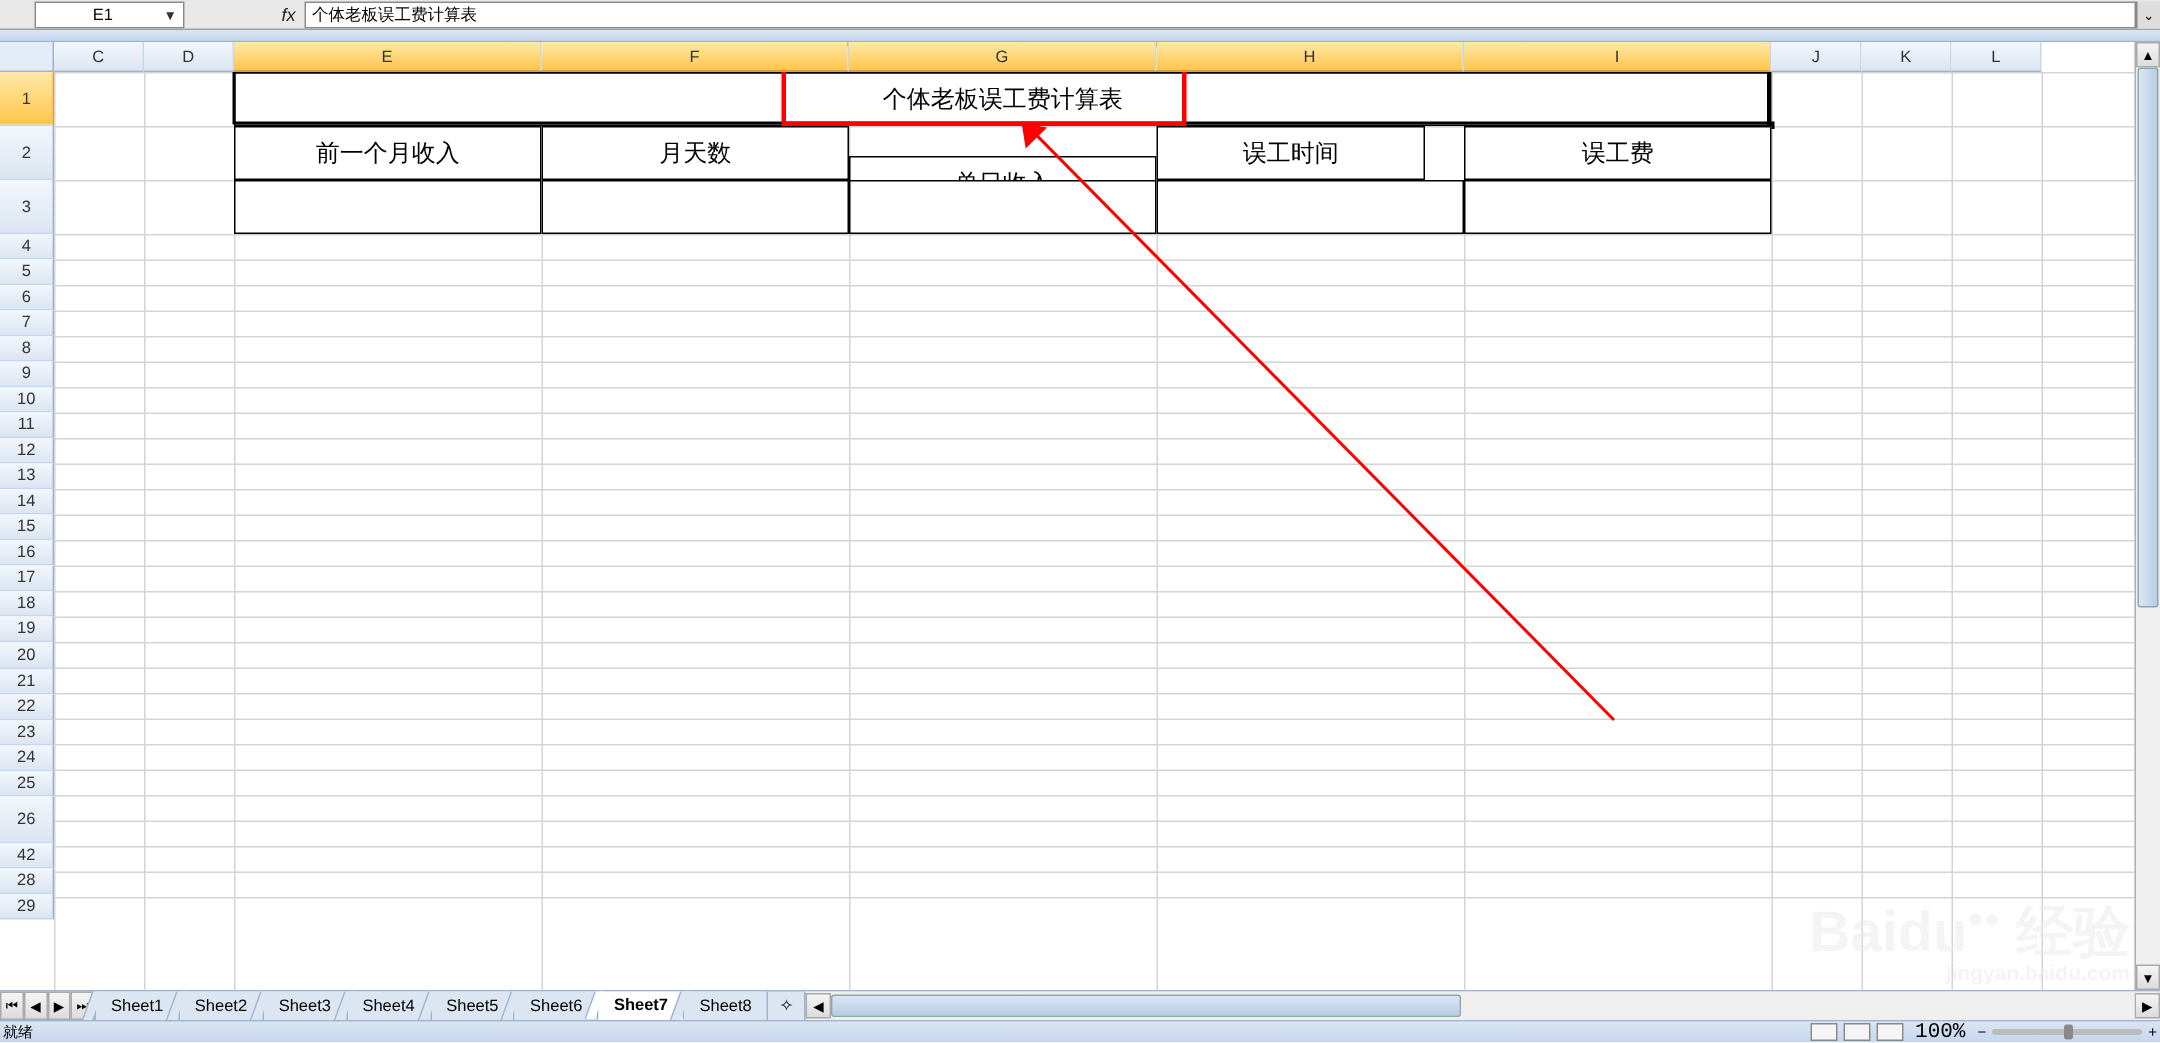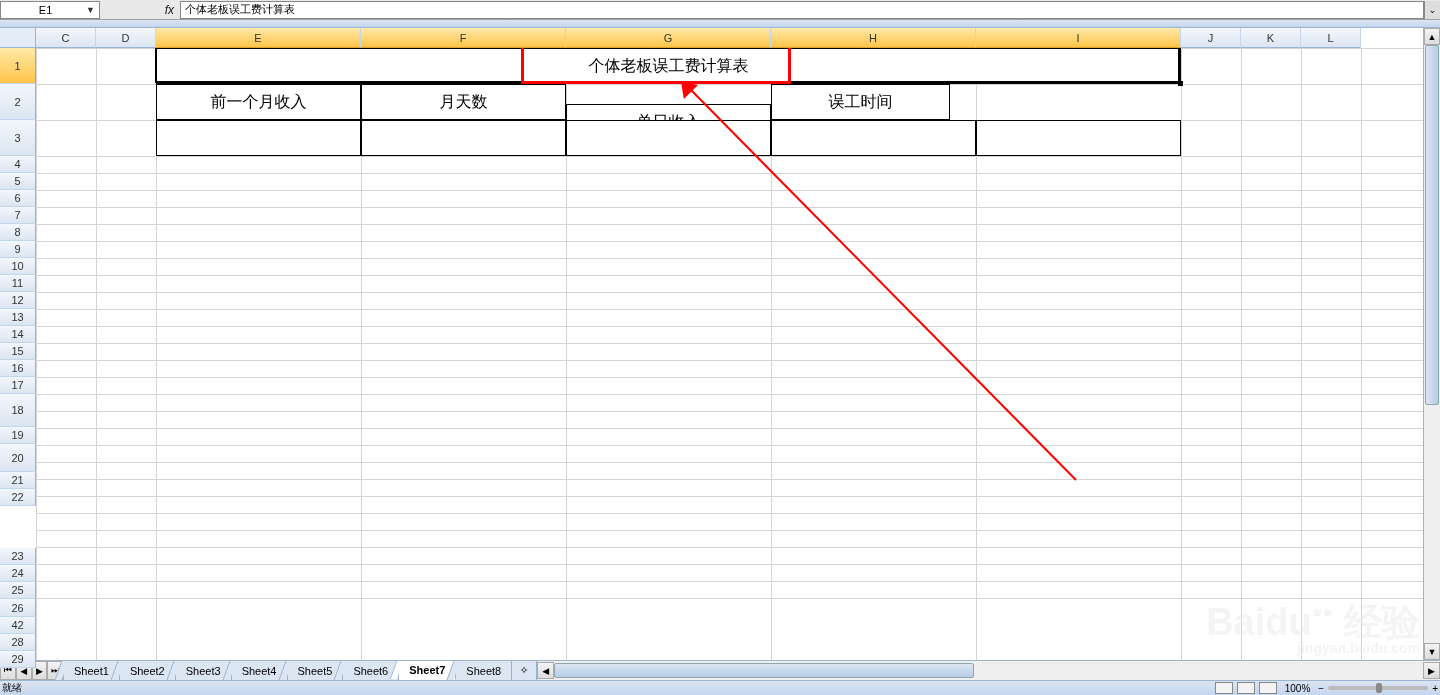--- a/index.html
+++ b/index.html
@@ -1,20 +1,20 @@
 <!DOCTYPE html>
 <html><head>
 <meta charset="utf-8">
 <style>
 * { margin: 0; padding: 0; box-sizing: border-box; font-family: Arial, "Microsoft YaHei", sans-serif; }
 body { background: #fff; width: 1440px; height: 695px; overflow: hidden; position: relative; }
 
 
 .formula-bar { height: 20px; background: #e8e8e8; border-bottom: 1px solid #a0a0a0; display: flex; align-items: center; font-size: 11px; }
-.name-box { width: 100px; height: 18px; background: #fff; border: 1px solid #888; margin-left: 0; display: flex; align-items: center; padding: 0 4px; }
+.name-box { width: 100px; height: 18px; background: #fff; border: 1px solid #888; margin-left: 23px; display: flex; align-items: center; padding: 0 4px; }
 .name-box-text { flex: 1; text-align: center; }
 .name-box-arrow { font-size: 9px; color: #333; }
 .formula-icons { width: 80px; display: flex; align-items: center; justify-content: flex-end; gap: 8px; padding: 0 6px; }
 .fx-label { font-style: italic; font-size: 12px; color: #222; }
 .formula-input { flex: 1; background: #fff; border: 1px solid #888; height: 18px; padding: 0 4px; display: flex; align-items: center; }
 .formula-expand { width: 16px; display: flex; align-items: center; justify-content: center; border-left: 1px solid #888; background: #ddd; height: 18px; font-size: 9px; }
 .top-spacer { height: 8px; background: linear-gradient(#dbe5f1,#c4d6ee); border-bottom: 1px solid #9db4d1; }
 
 
 .grid-wrap { position: relative; height: 632px; display: flex; }
@@ -57,21 +57,21 @@
 .tab-add { width: 24px; display: flex; align-items: center; justify-content: center; }
 .hscroll { flex: 1; background: #efefef; border-left: 1px solid #9db4d1; display: flex; align-items: center; }
 .hscroll .btn { width: 17px; height: 17px; background: linear-gradient(#f4f4f4,#dcdcdc); border: 1px solid #aaa; display: flex; align-items: center; justify-content: center; font-size: 9px; }
 .hscroll .track { flex: 1; height: 17px; background: #efefef; position: relative; }
 .hscroll .thumb { position: absolute; left: 0; top: 1px; bottom: 1px; width: 420px; background: linear-gradient(#dbe6f4,#b8cce4); border: 1px solid #8aa; border-radius: 2px; }
 
 
 .statusbar { height: 15px; background: linear-gradient(#dbe5f1,#c4d6ee); border-top: 1px solid #9db4d1; display: flex; align-items: center; font-size: 10px; padding: 0 2px; justify-content: space-between; }
 .status-right { display: flex; align-items: center; gap: 4px; }
 .view-btn { width: 18px; height: 12px; background: #f4f4f4; border: 1px solid #888; }
-.zoom-pct { font-size: 10px; padding: 0 4px; }
+.zoom-pct { font-size: 14px; padding: 0 4px; font-family: Liberation Mono, monospace; }
 .zoom-slider { width: 100px; height: 4px; background: #bbb; position: relative; border-radius: 2px; }
 .zoom-slider .knob { position: absolute; left: 48px; top: -3px; width: 6px; height: 10px; background: #888; border-radius: 2px; }
 
 
 .watermark { position: absolute; right: 20px; bottom: 40px; color: #e8e8e8; font-size: 38px; font-weight: bold; font-family: Arial; pointer-events: none; text-align: right; line-height: 1; opacity: 0.45; }
 .watermark .paw { font-size: 18px; vertical-align: top; }
 .watermark-sub { font-size: 14px; color: #e8e8e8; }
 </style>
 </head>
 <body>
@@ -116,29 +116,29 @@
       <div class="row-h" style="height: 17px;">8</div>
       <div class="row-h" style="height: 17px;">9</div>
       <div class="row-h" style="height: 17px;">10</div>
       <div class="row-h" style="height: 17px;">11</div>
       <div class="row-h" style="height: 17px;">12</div>
       <div class="row-h" style="height: 17px;">13</div>
       <div class="row-h" style="height: 17px;">14</div>
       <div class="row-h" style="height: 17px;">15</div>
       <div class="row-h" style="height: 17px;">16</div>
       <div class="row-h" style="height: 17px;">17</div>
-      <div class="row-h" style="height: 33px;">18</div>
+      <div class="row-h" style="height: 17px;">18</div>
       <div class="row-h" style="height: 17px;">19</div>
-      <div class="row-h" style="height: 28px;">20</div>
+      <div class="row-h" style="height: 18px;">20</div>
       <div class="row-h" style="height: 17px;">21</div>
       <div class="row-h" style="height: 17px;">22</div>
-      <div class="row-h" style="height: 17px; margin-top: 42px;">23</div>
+      <div class="row-h" style="height: 17px;">23</div>
       <div class="row-h" style="height: 17px;">24</div>
       <div class="row-h" style="height: 17px;">25</div>
-      <div class="row-h" style="height: 18px;">26</div>
+      <div class="row-h" style="height: 31px;">26</div>
       <div class="row-h" style="height: 17px;">42</div>
       <div class="row-h" style="height: 17px;">28</div>
       <div class="row-h" style="height: 17px;">29</div>
     </div>
   <div class="cells" id="cells">
 
   <div class="gridline-v" style="left: 0px;"></div>
       <div class="gridline-v" style="left: 60px;"></div>
       <div class="gridline-v" style="left: 120px;"></div>
       <div class="gridline-v" style="left: 325px;"></div>
@@ -179,20 +179,21 @@
       <div class="gridline-h" style="top: 516px;"></div>
       <div class="gridline-h" style="top: 533px;"></div>
       <div class="gridline-h" style="top: 550px;"></div>
       <div class="bordered title-cell" style="left: 120px; top: 0px; width: 1025px; height: 36px;">个体老板误工费计算表</div>
       <div class="sel-outline" style="left: 119px; top: -1px; width: 1025px; height: 36px;"></div>
       <div class="sel-handle" style="left: 1142px; top: 33px;"></div>
       <div class="bordered" style="left: 325px; top: 36px; width: 205px; height: 36px;">月天数</div>
       <div class="bordered" style="left: 120px; top: 36px; width: 205px; height: 36px;">前一个月收入</div>
       <div class="bordered" style="left: 530px; top: 36px; width: 205px; height: 36px; margin-top: 20px;">单日收入</div>
       <div class="bordered" style="left: 735px; top: 36px; width: 179px; height: 36px; text-align: center;">误工时间</div>
+      <div class="bordered" style="left: 940px; top: 36px; width: 205px; height: 36px;">误工费</div>
       <div class="bordered" style="left: 120px; top: 72px; width: 205px; height: 36px;"></div>
       <div class="bordered" style="left: 325px; top: 72px; width: 205px; height: 36px;"></div>
       <div class="bordered" style="left: 530px; top: 72px; width: 205px; height: 36px;"></div>
       <div class="bordered" style="left: 735px; top: 72px; width: 205px; height: 36px;"></div>
       <div class="bordered" style="left: 940px; top: 72px; width: 205px; height: 36px;"></div>
       <div class="annot-box" style="left: 485px; top: -20px; width: 270px; height: 56px;"></div>
       <div class="annot-line" style="left: 1040px; top: 431px; width: 555.09px; transform: rotate(-134.635deg);"></div>
       <div class="annot-arrow" style="left: 640px; top: 32px; transform: rotate(-44.6351deg);"></div>
     </div>
 

